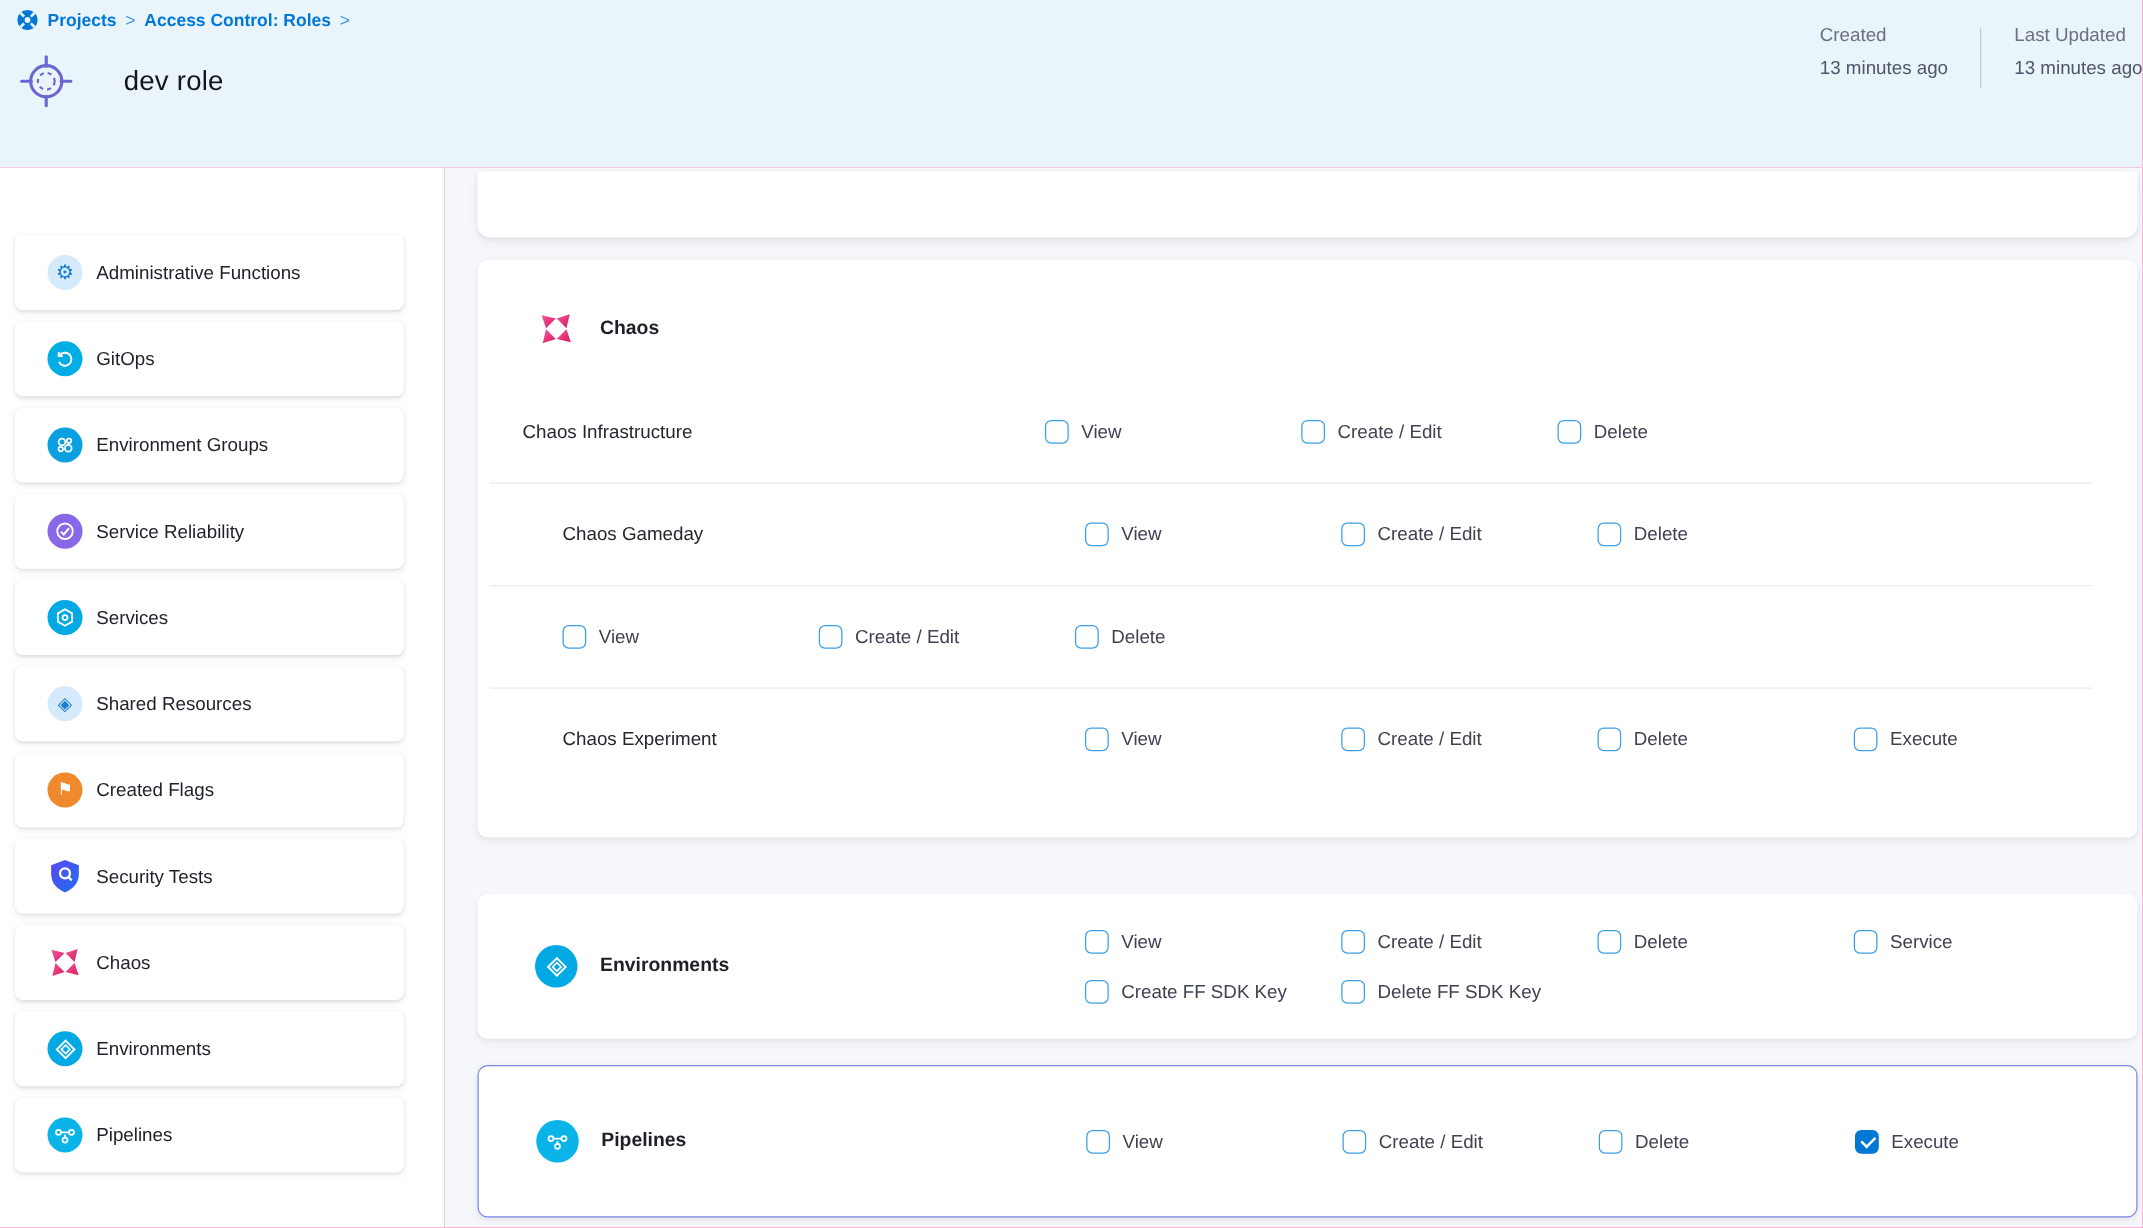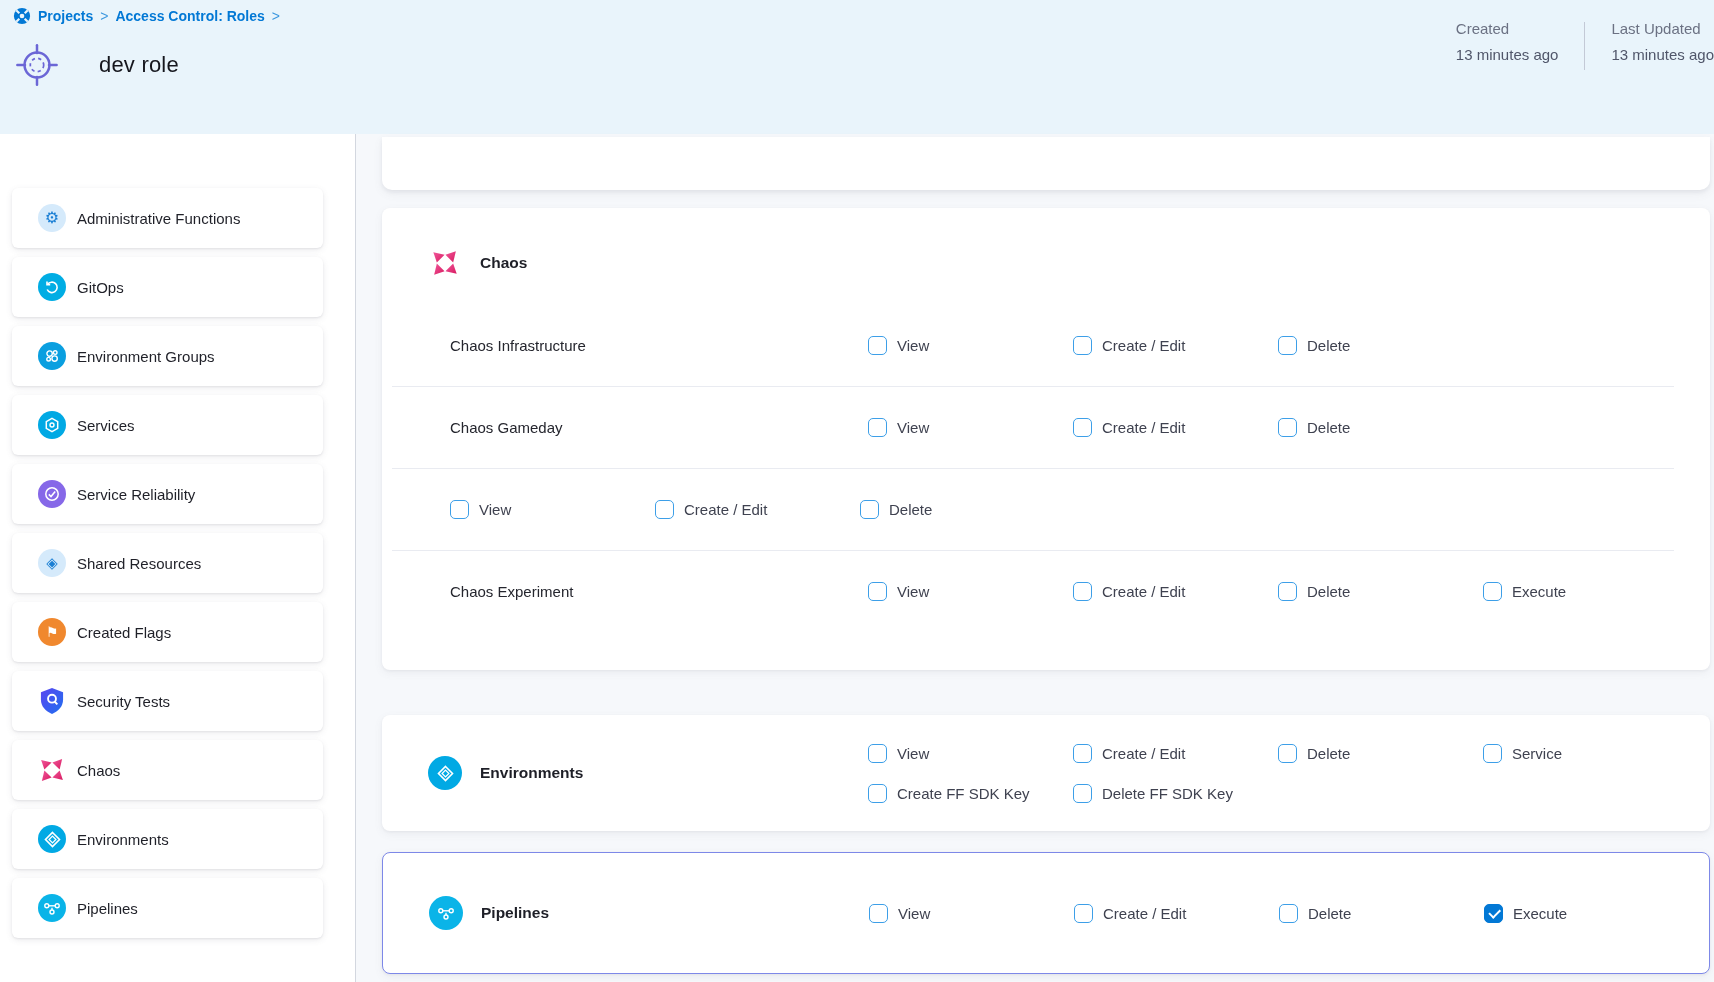--- a/index.html
+++ b/index.html
@@ -40,21 +40,21 @@
                box-shadow:0 1px 3px rgba(40,41,61,.05), 0 3px 8px rgba(96,97,112,.08); }
   .perm-card.highlighted { border:1.5px solid #7d88e8; }
   .card-chaos { margin-top:18px; height:462px; }
   .card-environments { margin-top:45px; height:116px; }
   .card-pipelines { margin-top:21px; height:122px; }
 
   .card-head { display:flex; align-items:center; gap:18px; padding:38px 0 24px 46px; }
   .card-title { font-size:15.5px; font-weight:700; color:#1e1f27; }
   .card-ic { width:34px; height:34px; }
 
-  .res-row { display:flex; align-items:center; height:82px; padding-left:68px; }
+  .res-row { display:flex; align-items:center; height:82px; padding-left:36px; }
   .res-row.sep { border-top:1px solid #e9ebf1; }
   .res-label { width:418px; font-size:15px; color:#25262e; flex:none; }
 
   .perm-wrap { display:flex; align-items:center; height:40px; }
   .perm { display:flex; align-items:center; width:205px; flex:none; cursor:pointer; }
   .perm-label { font-size:15px; color:#3f4250; margin-left:10px; white-space:nowrap; }
   .cb { position:relative; width:19px; height:19px; border:1.5px solid #3d9fe8; border-radius:5px; background:#fff; flex:none; }
   .cb.checked { background:#0278d5; border-color:#0278d5; }
   .cb.checked::after { content:""; position:absolute; left:3.5px; top:4.5px; width:9px; height:4.5px;
                        border-left:2px solid #fff; border-bottom:2px solid #fff; transform:rotate(-45deg); }
@@ -140,36 +140,36 @@
             <svg width="16" height="16" viewBox="0 0 16 16" fill="none" stroke="#fff" stroke-width="1.4">
               <circle cx="5.6" cy="5.6" r="2.7"></circle>
               <circle cx="10.6" cy="10.6" r="2.7"></circle>
               <circle cx="11.2" cy="4.6" r="1.8"></circle>
               <circle cx="4.6" cy="11.2" r="1.8"></circle>
             </svg>
           </span>
           <span class="side-label">Environment Groups</span>
         </div>
         <div class="side-card">
+          <span class="ic side-ic circle-ic" style="background: rgb(134, 104, 232); width: 28px; height: 28px;">
+            <svg width="16" height="16" viewBox="0 0 16 16" fill="none" stroke="#fff">
+              <circle cx="8" cy="8" r="6.2" stroke-width="1.5"></circle>
+              <path d="M4.8 8.4 7 10.6 11.2 5.6" stroke-width="1.6"></path>
+            </svg>
+          </span>
+          <span class="side-label">Service Reliability</span>
+        </div>
+        <div class="side-card">
           <span class="ic side-ic circle-ic" style="background: rgb(1, 169, 228); width: 28px; height: 28px;">
             <svg width="16" height="16" viewBox="0 0 16 16" fill="none" stroke="#fff">
               <path d="M8 1.4 13.7 4.7v6.6L8 14.6 2.3 11.3V4.7Z" stroke-width="1.5"></path>
               <circle cx="8" cy="8" r="2" stroke-width="1.4"></circle>
             </svg>
           </span>
           <span class="side-label">Services</span>
-        </div>
-        <div class="side-card">
-          <span class="ic side-ic circle-ic" style="background: rgb(134, 104, 232); width: 28px; height: 28px;">
-            <svg width="16" height="16" viewBox="0 0 16 16" fill="none" stroke="#fff">
-              <circle cx="8" cy="8" r="6.2" stroke-width="1.5"></circle>
-              <path d="M4.8 8.4 7 10.6 11.2 5.6" stroke-width="1.6"></path>
-            </svg>
-          </span>
-          <span class="side-label">Service Reliability</span>
         </div>
         <div class="side-card">
           <span class="ic side-ic circle-ic" style="background: rgb(213, 234, 251); width: 28px; height: 28px;">
             <span class="glyph-char" style="color:#1a7fd4;font-size:15px">◈</span>
           </span>
           <span class="side-label">Shared Resources</span>
         </div>
         <div class="side-card">
           <span class="ic side-ic circle-ic" style="background: rgb(240, 136, 46); width: 28px; height: 28px;">
             <span class="glyph-char" style="color:#fff;font-size:14px">⚑</span>

